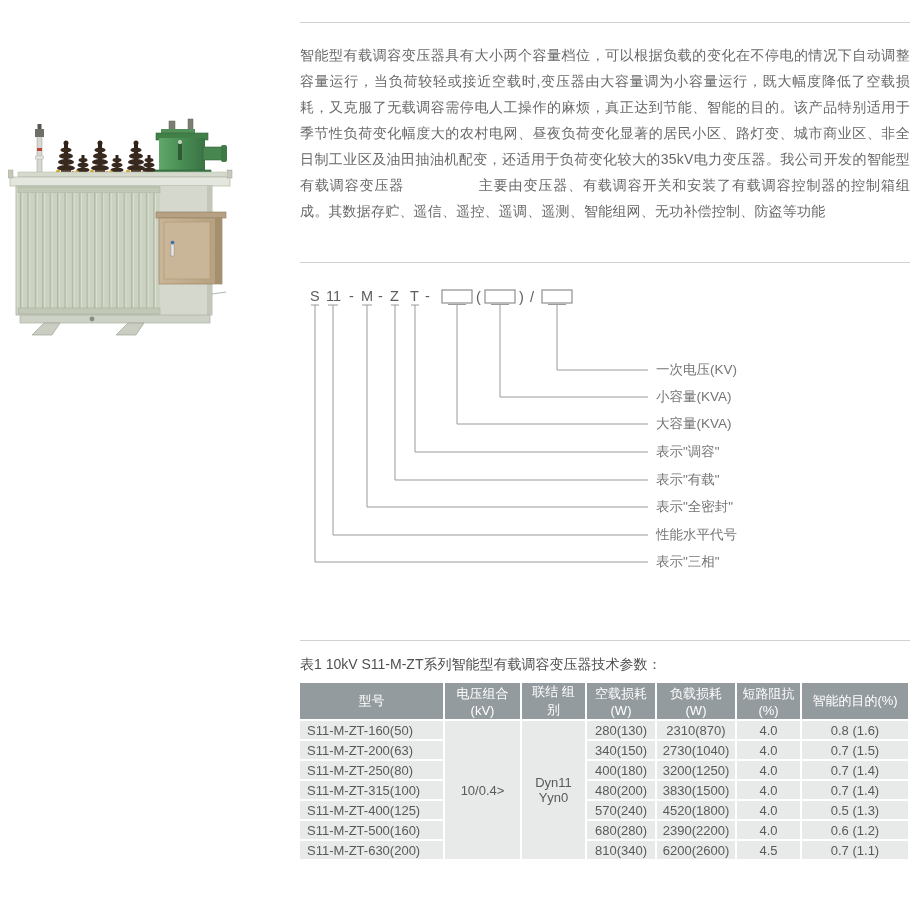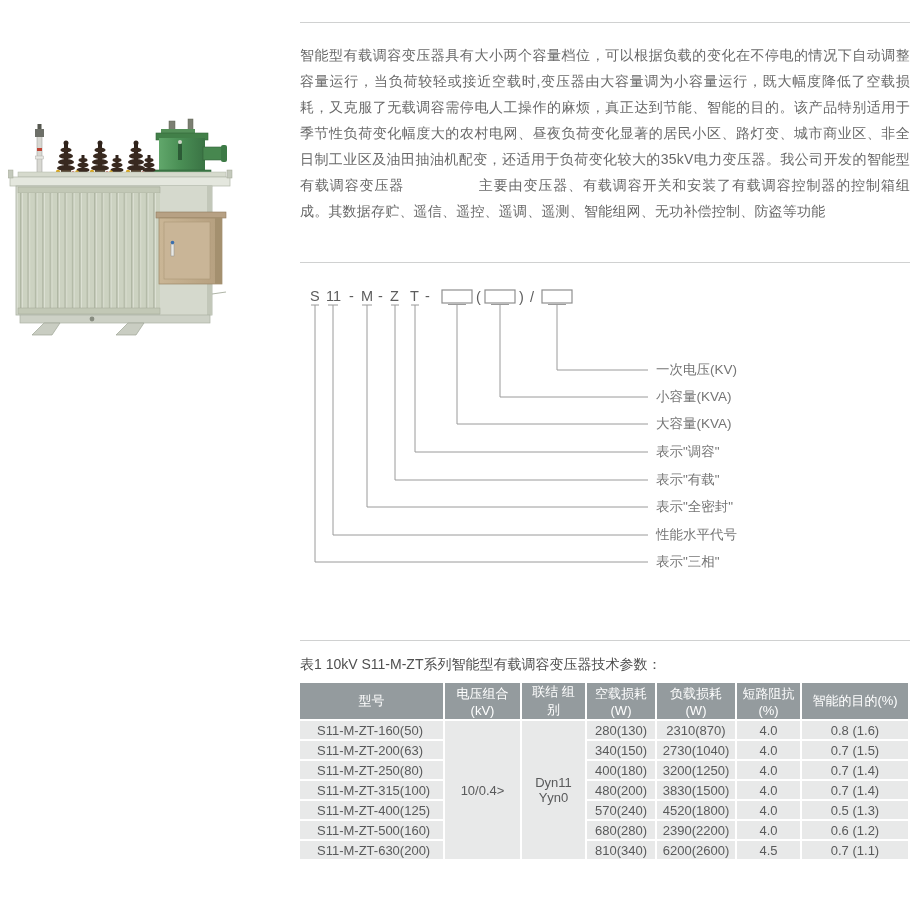--- a/index.html
+++ b/index.html
@@ -32,21 +32,21 @@
   table.params th {
     background:#949b9e; color:#ffffff; font-weight:normal; font-size:13px;
     height:28px; text-align:center; border-left:2px solid #fff; padding:0 4px;
   }
   table.params th:first-child { border-left:none; }
   table.params td {
     background:#e8e9e9; color:#595a5b; font-size:13px; height:20px;
     text-align:center; border-left:2px solid #fff; border-top:2px solid #fff; padding:0 2px;
   }
   table.params td:first-child { border-left:none; }
-  table.params td.model-cell { text-align:left; padding-left:17px; }
+  table.params td.model-cell { text-align:left; padding-left:7px; }
   table.params td.merged { vertical-align:middle; }
   .vg-line { line-height:15px; }
   svg text { font-family:"Liberation Sans", sans-serif; }
 </style>
 </head>
 <body>
 
 <div class="page">
 
 

